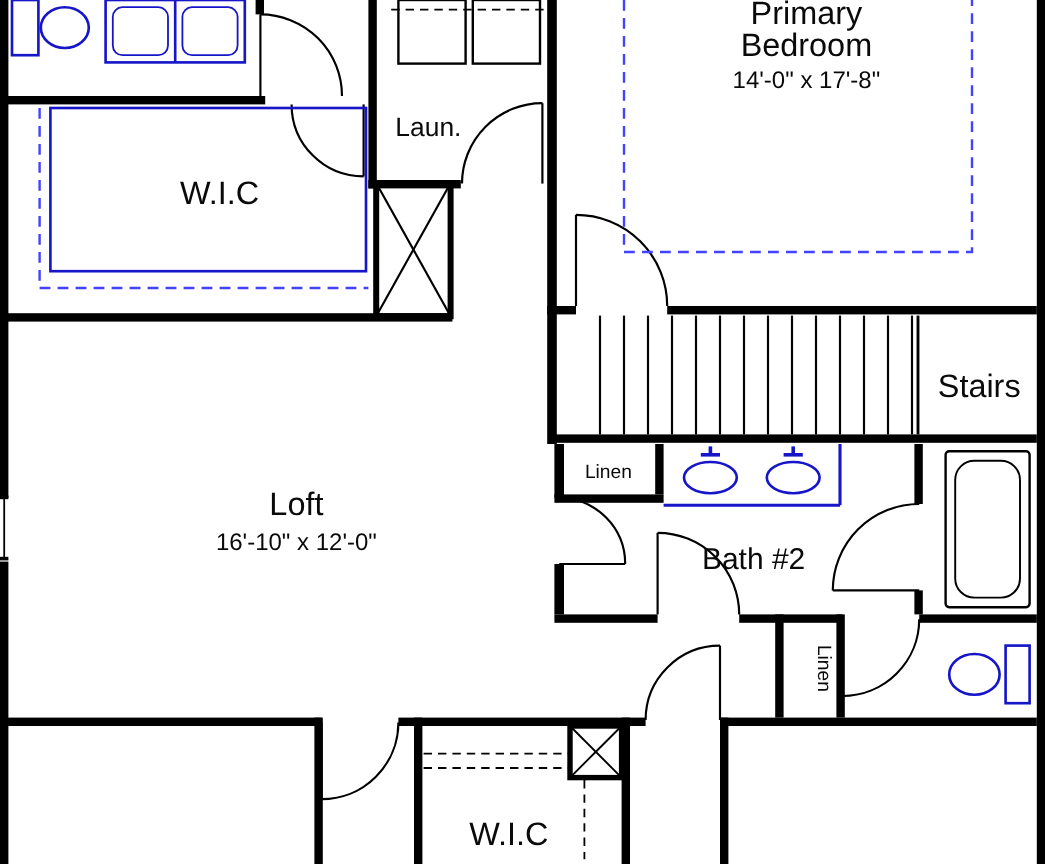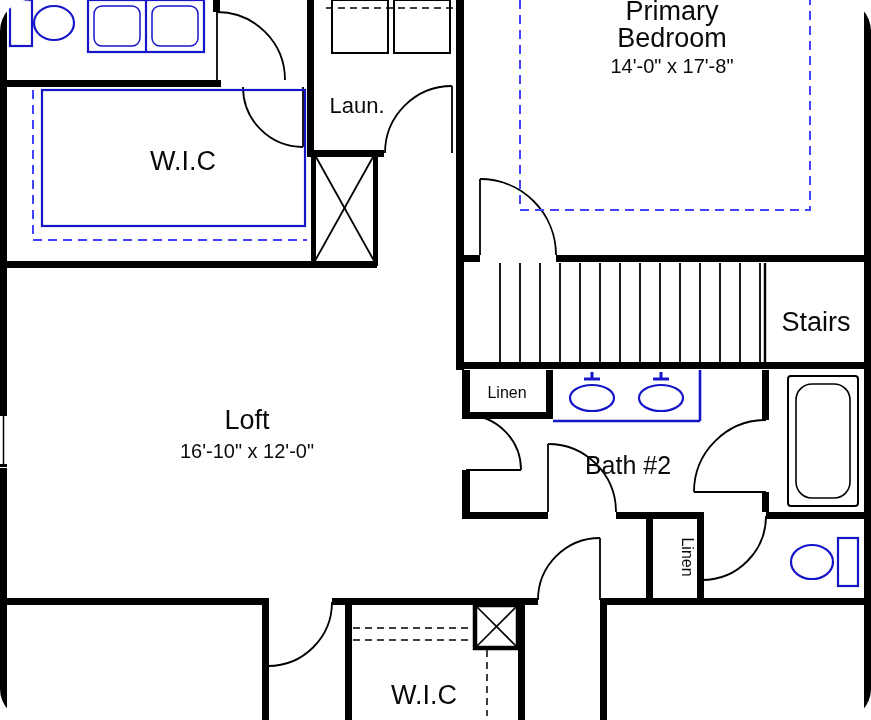--- a/index.html
+++ b/index.html
@@ -1,16 +1,16 @@
 <!DOCTYPE html>
 <html><head>
 <meta charset="utf-8">
 <style>
   html,body{margin:0;padding:0;background:#fff;}
-  .plan{position:relative;width:871px;height:720px;background:#fff;overflow:hidden;border-radius:31px;}
+  .plan{position:relative;width:871px;height:720px;background:#fff;overflow:hidden;}
   svg{display:block;}
   text{font-family:"Liberation Sans","DejaVu Sans",sans-serif;fill:#0a0a0a;}
   .rm{font-size:27px;}
   .b2{font-size:25px;}
   .dim{font-size:20px;}
   .sm{font-size:22px;}
   .xs{font-size:16px;}
   .mid{text-anchor:middle;}
 </style>
 </head>

